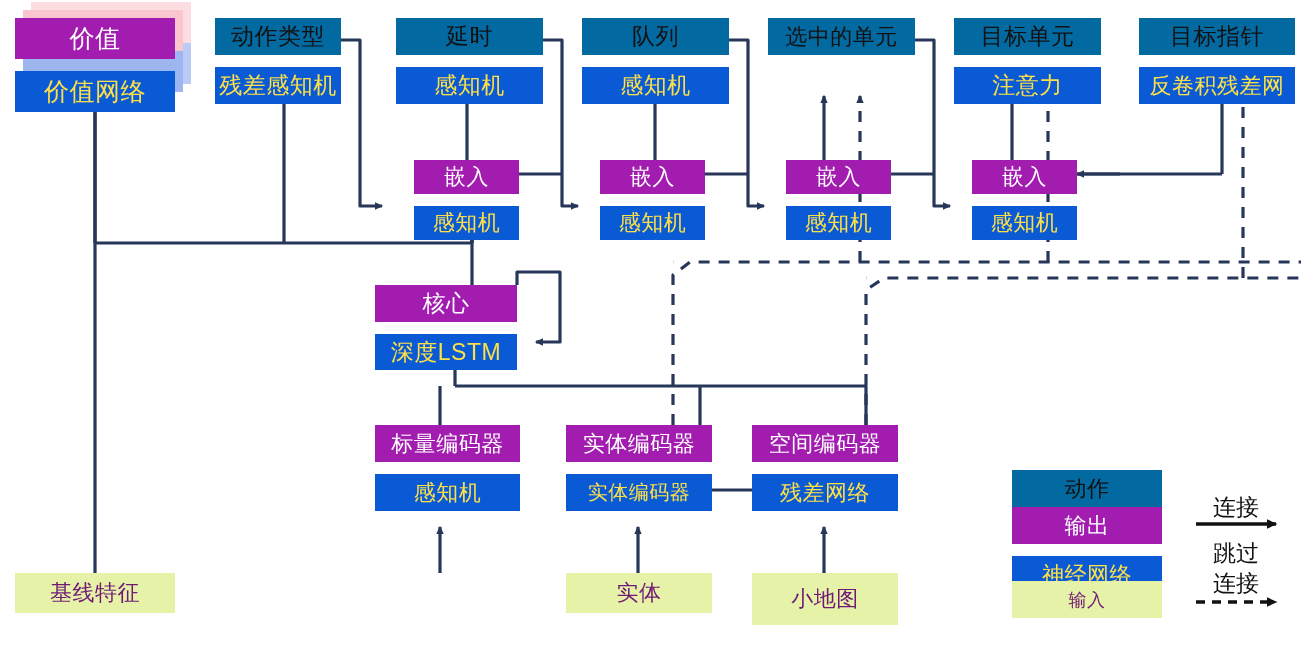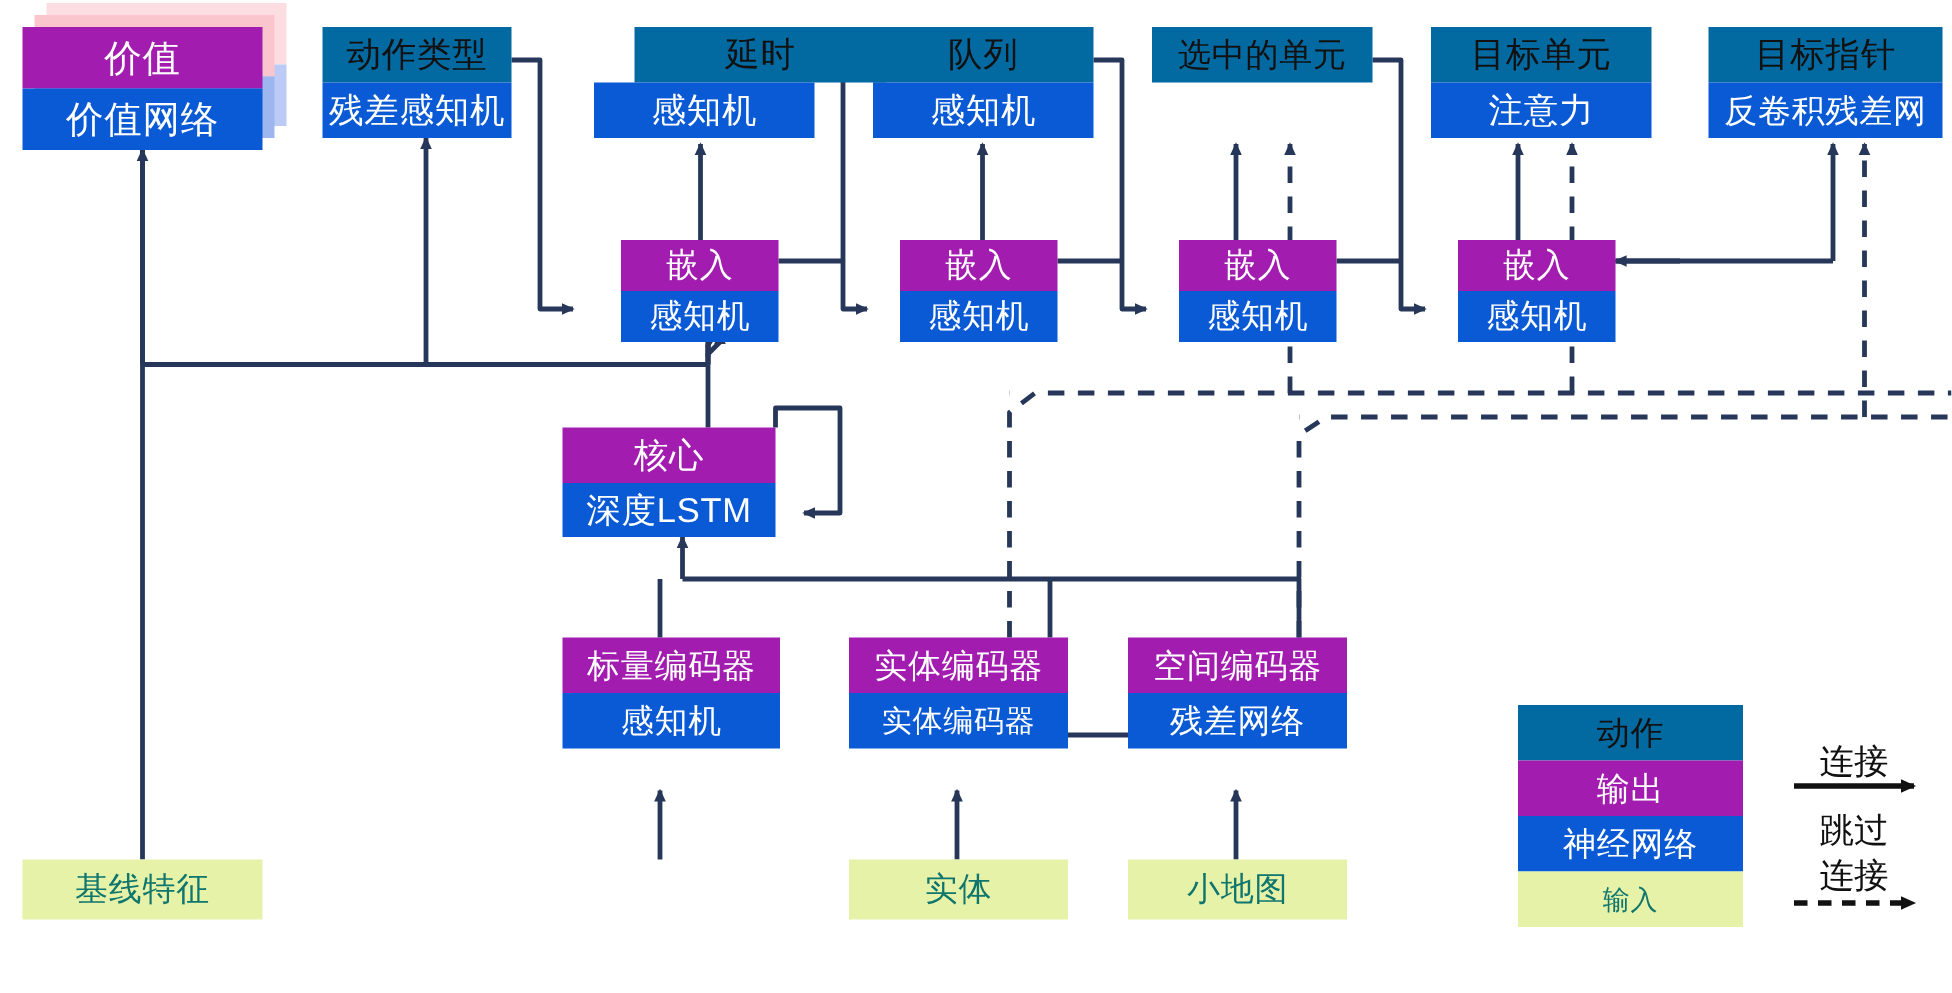--- a/index.html
+++ b/index.html
@@ -5,22 +5,22 @@
   html,body{margin:0;padding:0;background:#ffffff;}
   body{width:1301px;height:662px;position:relative;overflow:hidden;
        font-family:"Liberation Sans","DejaVu Sans",sans-serif;}
   #stage{position:absolute;left:0;top:0;width:1301px;height:662px;}
   svg#wires{position:absolute;left:0;top:0;width:1301px;height:662px;pointer-events:none;}
   .node{position:absolute;box-sizing:border-box;}
   .cell{box-sizing:border-box;display:flex;align-items:center;justify-content:center;
         white-space:nowrap;letter-spacing:0.5px;}
   .c-action{background:#0369a1;color:#111111;}
   .c-output{background:#a21caf;color:#ffffff;}
-  .c-network{background:#0A5AD6;color:#ffffff;}
-  .c-input{background:#E6F2A8;color:#0f766e;}
+  .c-network{background:#0A5AD6;color:#fde047;margin-top:12px;}
+  .c-input{background:#E6F2A8;color:#701a75;}
   .c-output-sh1{background:#fbc5ce;}
   .c-output-sh2{background:#fcdde2;}
   .c-network-sh1{background:#9db6ef;}
   .c-network-sh2{background:#bccbf5;}
   .shadow{position:absolute;box-sizing:border-box;}
   .legend{position:absolute;}
   .legend .cell{justify-content:center;}
   .legtext{position:absolute;color:#111;white-space:nowrap;}
 </style>
 </head>
@@ -120,21 +120,21 @@
     <div class="cell c-output" style="position:absolute;left:0;top:0;width:160px;height:41px;font-size:25px;">价值</div>
     <div class="cell c-network" style="position:absolute;left:0;top:41px;width:160px;height:41px;font-size:25px;">价值网络</div>
   </div>
 
   <div class="node" style="left:215px;top:18px;width:126px;height:74px;">
     <div class="cell c-action" style="position:absolute;left:0;top:0;width:126px;height:37px;font-size:23px;">动作类型</div>
     <div class="cell c-network" style="position:absolute;left:0;top:37px;width:126px;height:37px;font-size:23px;">残差感知机</div>
   </div>
 
   <div class="node" style="left:396px;top:18px;width:147px;height:74px;">
-    <div class="cell c-action" style="position:absolute;left:0;top:0;width:168px;height:37px;font-size:23px;margin-left:27px;">延时</div>
+    <div class="cell c-action" style="position:absolute;left:0;top:0;width:147px;height:37px;font-size:23px;">延时</div>
     <div class="cell c-network" style="position:absolute;left:0;top:37px;width:147px;height:37px;font-size:23px;">感知机</div>
   </div>
 
   <div class="node" style="left:582px;top:18px;width:147px;height:74px;">
     <div class="cell c-action" style="position:absolute;left:0;top:0;width:147px;height:37px;font-size:23px;">队列</div>
     <div class="cell c-network" style="position:absolute;left:0;top:37px;width:147px;height:37px;font-size:23px;">感知机</div>
   </div>
 
   <div class="node" style="left:768px;top:18px;width:147px;height:74px;">
     <div class="cell c-action" style="position:absolute;left:0;top:0;width:147px;height:37px;font-size:22px;">选中的单元</div>
@@ -180,21 +180,21 @@
     <div class="cell c-output" style="position:absolute;left:0;top:0;width:146px;height:37px;font-size:22px;">实体编码器</div>
     <div class="cell c-network" style="position:absolute;left:0;top:37px;width:146px;height:37px;font-size:20px;">实体编码器</div>
   </div>
   <div class="node" style="left:752px;top:425px;width:146px;height:74px;">
     <div class="cell c-output" style="position:absolute;left:0;top:0;width:146px;height:37px;font-size:22px;">空间编码器</div>
     <div class="cell c-network" style="position:absolute;left:0;top:37px;width:146px;height:37px;font-size:22px;">残差网络</div>
   </div>
 
   <div class="cell c-input node" style="left:15px;top:573px;width:160px;height:40px;font-size:22px;">基线特征</div>
   <div class="cell c-input node" style="left:566px;top:573px;width:146px;height:40px;font-size:22px;">实体</div>
-  <div class="cell c-input node" style="left:752px;top:573px;width:146px;height:40px;font-size:22px;">小地图</div>
+  <div class="cell c-input node" style="left:752px;top:573px;width:146px;height:52px;font-size:22px;">小地图</div>
 
   <div class="legend" style="left:1012px;top:470px;width:150px;height:148px;">
     <div class="cell c-action" style="position:absolute;left:0;top:0;width:150px;height:37px;font-size:22px;">动作</div>
     <div class="cell c-output" style="position:absolute;left:0;top:37px;width:150px;height:37px;font-size:22px;">输出</div>
     <div class="cell c-network" style="position:absolute;left:0;top:74px;width:150px;height:37px;font-size:22px;">神经网络</div>
     <div class="cell c-input" style="position:absolute;left:0;top:111px;width:150px;height:37px;font-size:18px;">输入</div>
   </div>
 
   <div class="legtext" style="left:1196px;top:492px;width:80px;text-align:center;font-size:23px;">连接</div>
   <div class="legtext" style="left:1196px;top:538px;width:80px;text-align:center;font-size:23px;">跳过</div>

